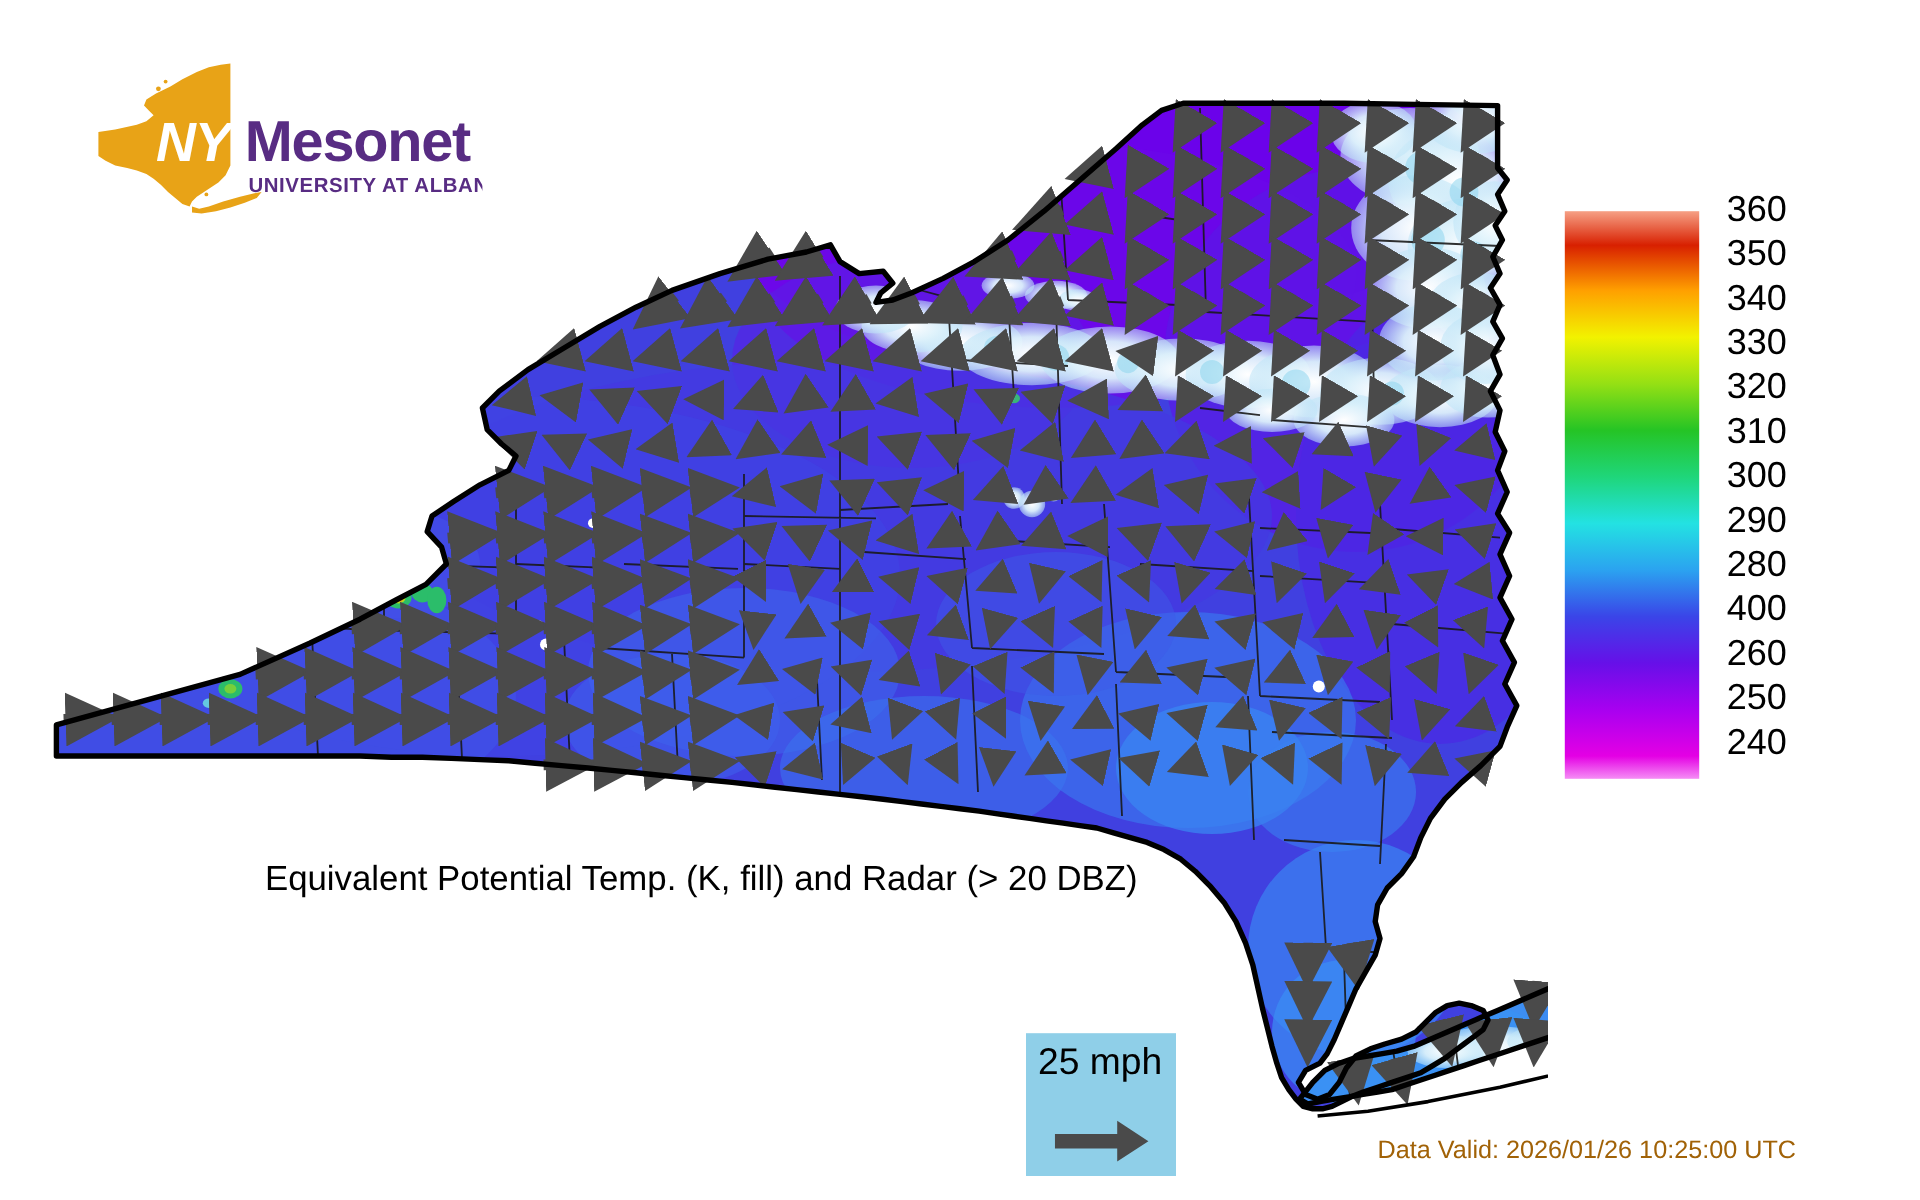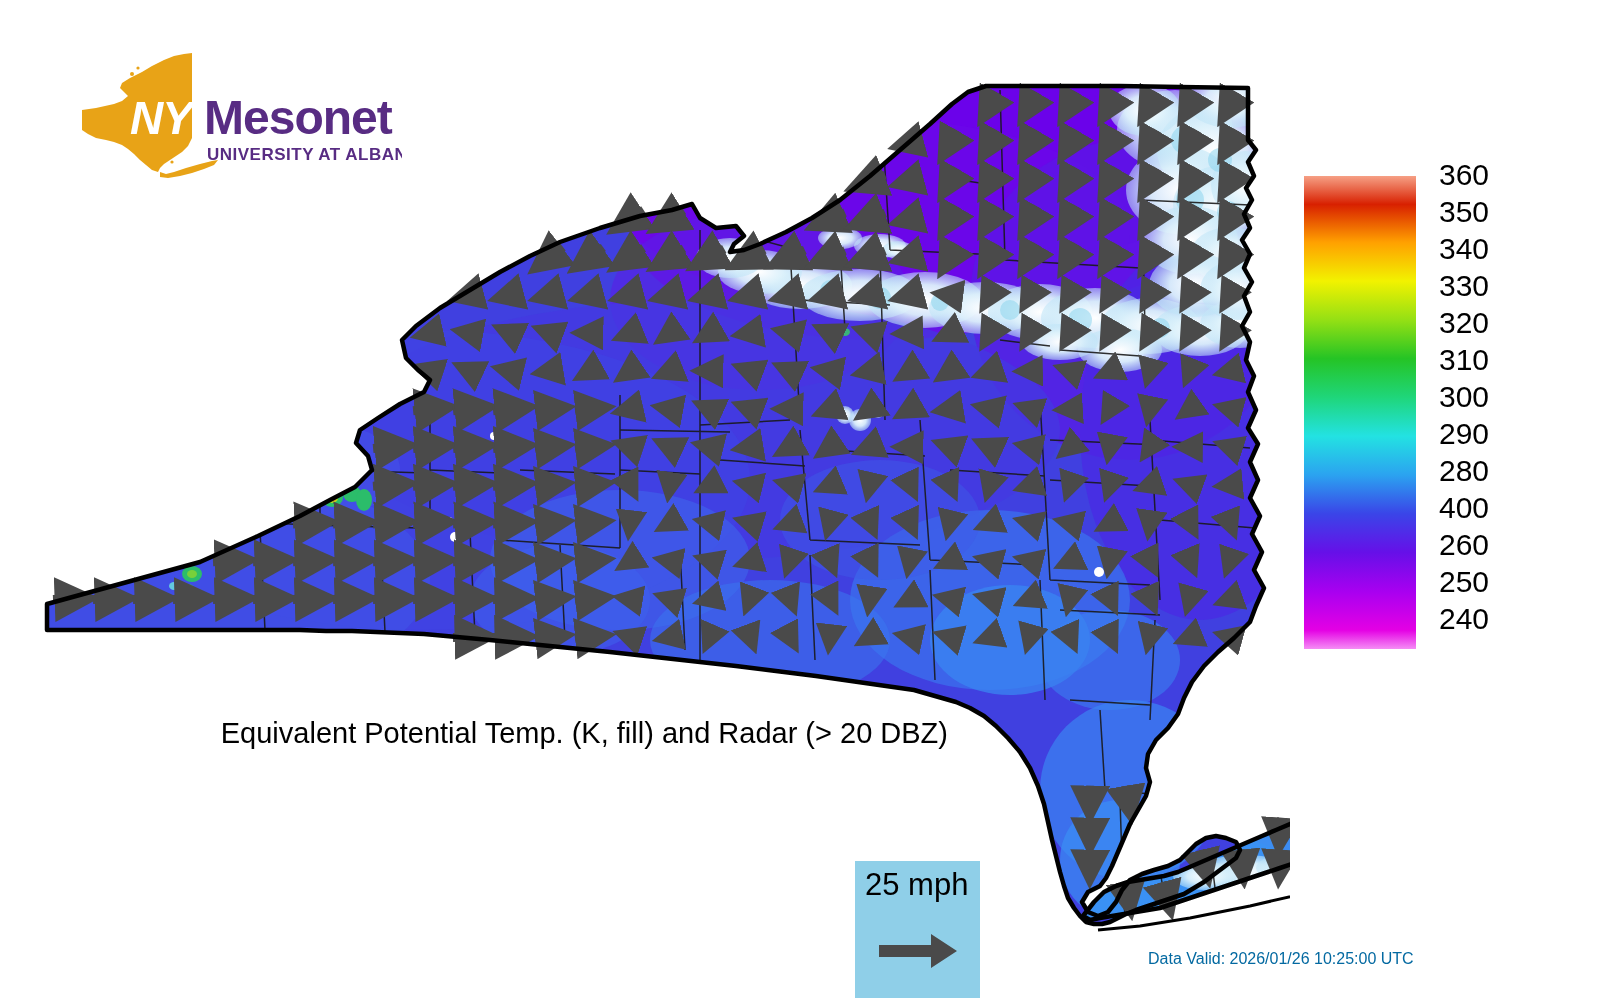--- a/index.html
+++ b/index.html
@@ -94,21 +94,21 @@
     white-space: nowrap;
     text-align: right;
   }
 
   
   #wind-key {
     position: absolute;
     left: 855px;
     top: 861px;
     width: 125px;
-    height: 137px;
+    height: 119px;
     background: #8fcfe8;
   }
   #wind-key-label {
     position: absolute;
     left: 10px;
     top: 7px;
     font-size: 31px;
     line-height: 34px;
     color: #000;
     white-space: nowrap;
@@ -119,23 +119,23 @@
     top: 65px;
     width: 80px;
     height: 50px;
   }
 
   
   #data-valid {
     position: absolute;
     left: 1148px;
     top: 947px;
-    font-size: 16px;
+    font-size: 21px;
     line-height: 24px;
-    color: #0369a1;
+    color: #a16207;
     white-space: nowrap;
   }
 </style>
 </head>
 <body>
 
 <div id="logo">
   <svg width="350" height="140" viewBox="0 0 350 140">
 
     <path fill="#E8A317" d="M30 72 L30 58 L44 56 L62 52 L70 49 L76 44 L72 40 L68 36 L70 31 L78 26

